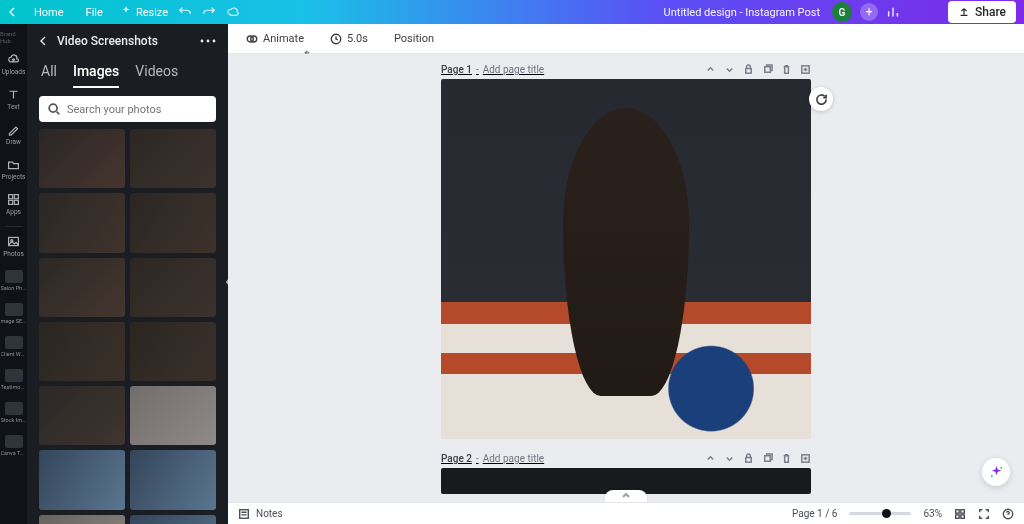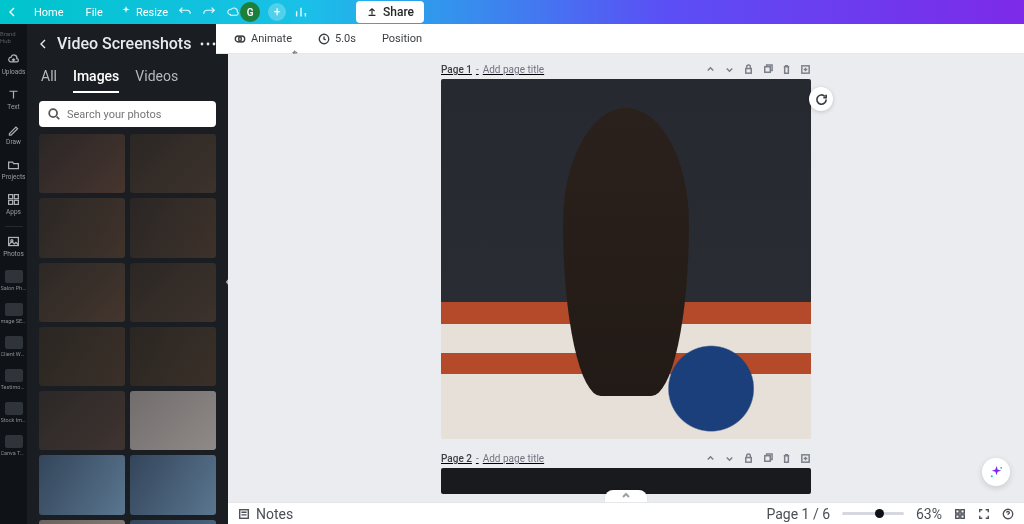--- a/index.html
+++ b/index.html
@@ -24,38 +24,38 @@
 .leftrail .ritem{ width:100%; padding:5px 0 7px; display:flex;flex-direction:column;align-items:center;gap:2px; cursor:pointer;}
 .leftrail .ritem svg{ width:13px;height:13px;stroke:#b0b4ba;fill:none;stroke-width:1.5;}
 .leftrail .ritem .lbl{ font-size:6.5px;color:#9a9fa7; }
 .leftrail .divider{ width:18px;height:1px;background:#26292e;margin:3px 0;}
 .leftrail .thumb{ width:18px;height:13px;background:#2f343a;border-radius:2px;}
 .leftrail .thumb-lbl{ font-size:5.5px;color:#8a8f96;max-width:26px;overflow:hidden;text-overflow:ellipsis;white-space:nowrap;text-align:center;}
 
 
 .sidepanel { position:absolute; left:27px; top:24px; bottom:0; width:201px; background:#1a1d21; color:#e8eaed; display:flex; flex-direction:column; }
 .sidepanel .hdr{ display:flex;align-items:center;justify-content:space-between;padding:10px 12px 6px;}
-.sidepanel .hdr .back{ display:flex;align-items:center;gap:8px;font-size:16px;font-weight:500;}
+.sidepanel .hdr .back{ display:flex;align-items:center;gap:8px;font-size:12px;font-weight:500;}
 .sidepanel .tabs{ display:flex;gap:16px;padding:4px 14px 0;font-size:14px;}
 .sidepanel .tabs .tab{ padding:5px 0 7px; color:#b5bac1; cursor:pointer; border-bottom:2px solid transparent;}
 .sidepanel .tabs .tab.active{ color:#fff;border-bottom:2px solid #fff;font-weight:500;}
 .sidepanel .searchwrap{ padding:8px 12px 7px;}
 .sidepanel .search{ width:100%;height:26px;background:#fff;border:none;border-radius:4px;padding:0 8px 0 28px;font-size:11px;color:#333;}
 .sidepanel .searchbox{position:relative;}
 .sidepanel .searchbox svg{position:absolute;left:8px;top:6px;width:14px;height:14px;stroke:#555;fill:none;stroke-width:2;}
 .sidepanel .grid{ flex:1;overflow:auto;padding:0 12px 12px;display:grid;grid-template-columns:1fr 1fr;gap:5px;}
 .sidepanel .grid .th{ aspect-ratio:1.45; border-radius:3px;}
 
 .th1{background:linear-gradient(135deg,#2a2626,#47352e);} .th2{background:linear-gradient(135deg,#2b2724,#3d322c);} .th3{background:linear-gradient(120deg,#2b2725,#40332b);} .th4{background:linear-gradient(120deg,#2a2625,#3e322a);}
 .th5{background:linear-gradient(135deg,#2c2825,#45362e);} .th6{background:linear-gradient(135deg,#2b2724,#3d322c);} .th7{background:linear-gradient(120deg,#2a2622,#3b3029);} .th8{background:linear-gradient(120deg,#2a2622,#3b3029);}
 .th9{background:linear-gradient(135deg,#2b2827,#3f3430);} .th10{background:linear-gradient(135deg,#716d6c,#8f8a88);} .th11{background:linear-gradient(120deg,#33455a,#5a7690);} .th12{background:linear-gradient(120deg,#33455a,#5a7690);}
 .th13{background:linear-gradient(135deg,#69635f,#8e8884);} .th14{background:linear-gradient(135deg,#33455a,#5a7690);}
 
 
-.ctxbar{ position:absolute; left:216px; right:0; top:24px; height:30px; background:#fff; border-bottom:1px solid #e4e6ea;display:flex;align-items:center;padding:0 12px;font-size:11px;color:#3a3d42;gap:14px;}
+.ctxbar{ position:absolute; left:228px; right:0; top:24px; height:30px; background:#fff; border-bottom:1px solid #e4e6ea;display:flex;align-items:center;padding:0 12px;font-size:11px;color:#3a3d42;gap:14px;}
 .ctxbar .btn{ display:flex;align-items:center;gap:5px;cursor:pointer;padding:4px 6px;border-radius:4px;}
 .ctxbar svg{width:12px;height:12px;stroke:#3a3d42;fill:none;stroke-width:1.6;}
 .ctxbar .cursor{position:absolute;left:76px;top:23px;font-size:10px;color:#555;}
 
 
 .canvas{ position:absolute; left:228px; right:0; top:54px; bottom:22px; background:#ebecf0; overflow:auto;text-decoration:underline;}
 .pagewrap{ width:370px; margin:6px auto 10px; }
 .pagehdr{ display:flex;align-items:center;justify-content:space-between;font-size:10px;color:#6f7480;padding:4px 0;}
 .pagehdr .pl{ display:flex;align-items:center;gap:4px;}
 .pagehdr .pl .pnum{color:#3b3e44;font-weight:500;}
@@ -77,21 +77,21 @@
 
 
 .handle{position:absolute;left:224px;top:260px;width:10px;height:44px;background:#1a1d21;border-radius:0 8px 8px 0;display:flex;align-items:center;justify-content:center;}
 .handle svg{width:6px;height:10px;stroke:#aeb3ba;fill:none;stroke-width:2;}
 
 
 .addpill{position:absolute;left:50%;bottom:0;transform:translateX(-50%);width:42px;height:12px;background:#fff;border-radius:8px 8px 0 0;box-shadow:0 -1px 3px rgba(0,0,0,.08);display:flex;align-items:center;justify-content:center;}
 .addpill svg{width:10px;height:10px;stroke:#9aa0a8;fill:none;stroke-width:2;}
 
 
-.bottombar{position:absolute;left:228px;right:0;bottom:0;height:22px;background:#fff;border-top:1px solid #e4e6ea;display:flex;align-items:center;padding:0 10px;font-size:14px;color:#4a4e55;}
+.bottombar{position:absolute;left:228px;right:0;bottom:0;height:22px;background:#fff;border-top:1px solid #e4e6ea;display:flex;align-items:center;padding:0 10px;font-size:10px;color:#4a4e55;}
 .bottombar .bl{display:flex;align-items:center;gap:6px;}
 .bottombar svg{width:12px;height:12px;stroke:#4a4e55;fill:none;stroke-width:1.6;}
 .bottombar .br{margin-left:auto;display:flex;align-items:center;gap:12px;}
 .zoom-slider{width:62px;height:3px;background:#d5d8de;border-radius:2px;position:relative;}
 .zoom-slider .dot{position:absolute;left:53%;top:-3px;width:9px;height:9px;border-radius:50%;background:#0d1216;}
 
 
 .magicfab{position:absolute;right:14px;top:458px;width:28px;height:28px;border-radius:50%;background:#fff;box-shadow:0 2px 6px rgba(0,0,0,.15);display:flex;align-items:center;justify-content:center;}
 .magicfab svg{width:15px;height:15px;}
 </style>
@@ -114,20 +114,21 @@
     <svg class="tbicon" viewBox="0 0 16 16">
         <path d="M5 3 2 6l3 3M2 6h8a4 4 0 0 1 4 4" stroke="#fff" fill="none" stroke-width="1.4"></path>
       </svg>
     <svg class="tbicon" viewBox="0 0 16 16">
         <path d="M11 3l3 3-3 3M14 6H6a4 4 0 0 0-4 4" stroke="#fff" fill="none" stroke-width="1.4"></path>
       </svg>
     <svg class="tbicon" viewBox="0 0 16 16">
         <path d="M5 11a3 3 0 1 1 .8-5.9A4 4 0 0 1 13 8a2 2 0 0 1-1 3.7H5z" stroke="#fff" fill="none" stroke-width="1.2"></path>
       </svg>
   </div>
+  <div class="center">Untitled design - Instagram Post</div>
   <div class="tr">
     <div class="avatar">G</div>
     <div class="plus-badge">+</div>
     <svg class="tbicon" viewBox="0 0 16 16">
         <path d="M3 13V7m5 6V3m5 10V9" stroke="#fff" fill="none" stroke-width="1.6"></path>
       </svg>
     <div class="share-btn">
       <svg viewBox="0 0 14 14" width="12" height="12">
           <path d="M7 10V3m0 0L4 6m3-3 3 3M3 11h8" stroke="#252627" fill="none" stroke-width="1.4"></path>
         </svg>

